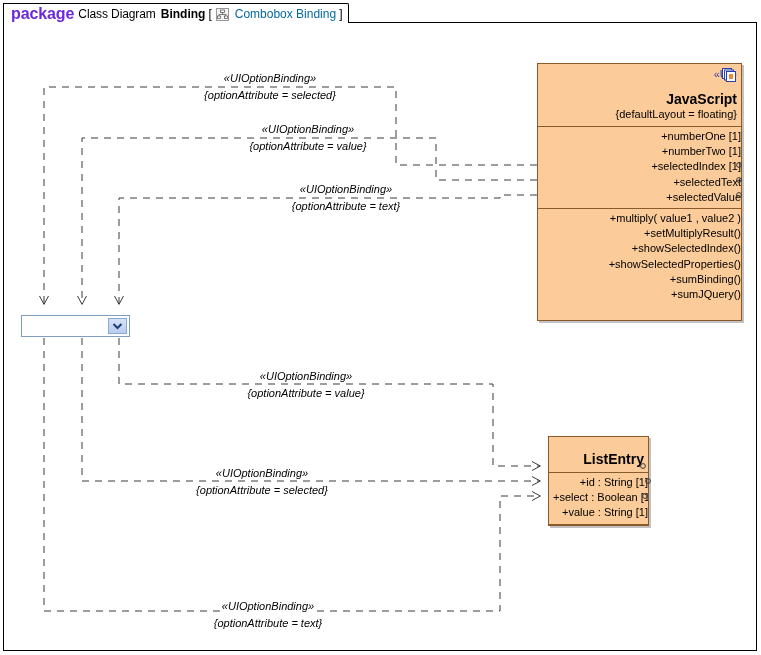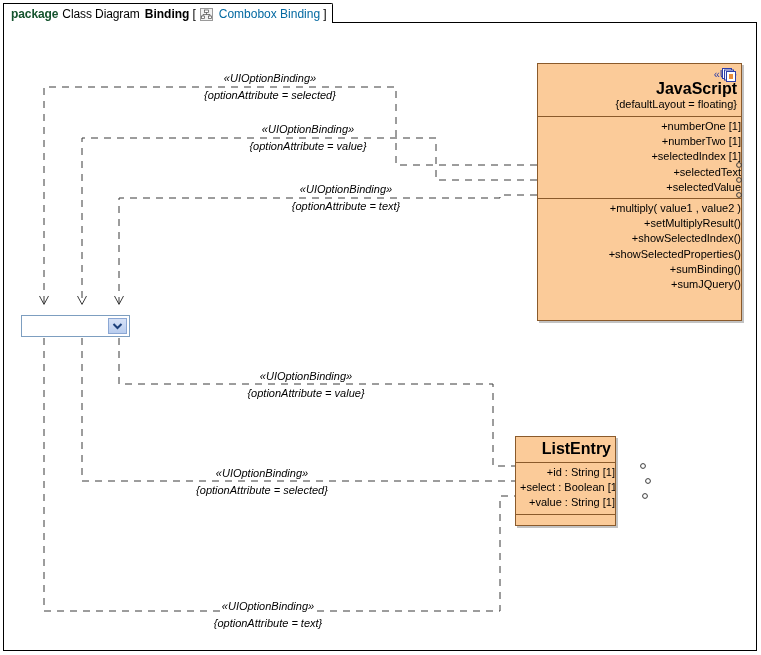--- a/index.html
+++ b/index.html
@@ -38,23 +38,23 @@
     background: #ffffff;
     box-sizing: border-box;
     padding: 0 6px 0 7px;
     display: flex;
     align-items: center;
     white-space: nowrap;
     border-top-right-radius: 2px;
     z-index: 4;
   }
   .pkg-tab .kw {
-    font-size: 12px;
+    font-size: 16px;
     font-weight: bold;
-    color: #14532d;
+    color: #6d28d9;
     letter-spacing: -0.1px;
   }
   .pkg-tab .dn {
     font-size: 12px;
     font-weight: normal;
     color: #000;
     margin-left: 4px;
     letter-spacing: -0.1px;
   }
   .pkg-tab .bn {
@@ -98,24 +98,25 @@
     text-align: right;
     padding: 3px 4px 4px 4px;
     position: relative;
   }
   .stereo {
     font-size: 11px;
     color: #2e3ea8;
     line-height: 14px;
   }
   .cname {
-    font-size: 16px;
+    font-size: 14px;
     font-weight: bold;
     color: #000;
     line-height: 16px;
+    margin-top: 10px;
   }
   .cprop {
     font-size: 11px;
     color: #000;
     line-height: 15px;
   }
   .feat {
     font-size: 11px;
     color: #000;
     line-height: 15.2px;
@@ -298,21 +299,21 @@
     <g fill="none" stroke="#3a3a3a" stroke-width="1">
       <circle cx="739" cy="165" r="2.4"></circle>
       <circle cx="739" cy="180" r="2.4"></circle>
       <circle cx="739" cy="195" r="2.4"></circle>
       <circle cx="643" cy="466" r="2.4"></circle>
       <circle cx="648" cy="481" r="2.4"></circle>
       <circle cx="645" cy="496" r="2.4"></circle>
     </g>
   </svg>
 
-  <div class="cls" style="left:515px; top:436px; width:101px; height:90px;">
+  <div class="cls" style="left:548px; top:436px; width:101px; height:90px;">
     <div class="sect hdr" style="padding:4px 4px 5px 4px;">
       <div class="cname">ListEntry</div>
     </div>
     <div class="sect featlist">
       <div class="feat">+id : String [1]</div>
       <div class="feat">+select : Boolean [1]</div>
       <div class="feat">+value : String [1]</div>
     </div>
     <div class="sect featlist last empty"></div>
   </div>

